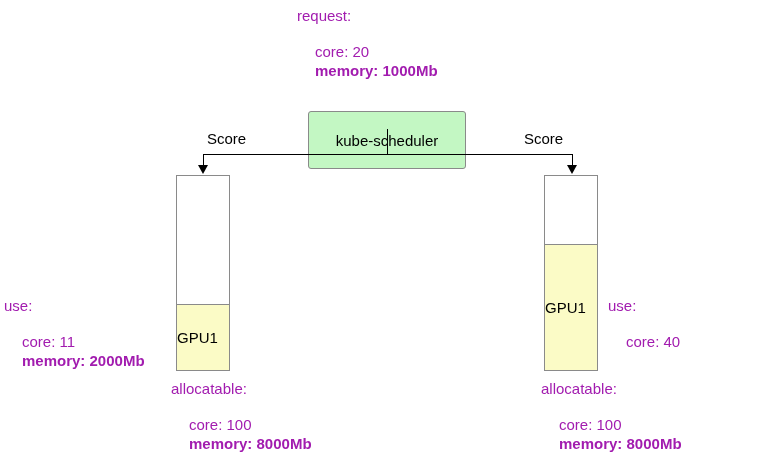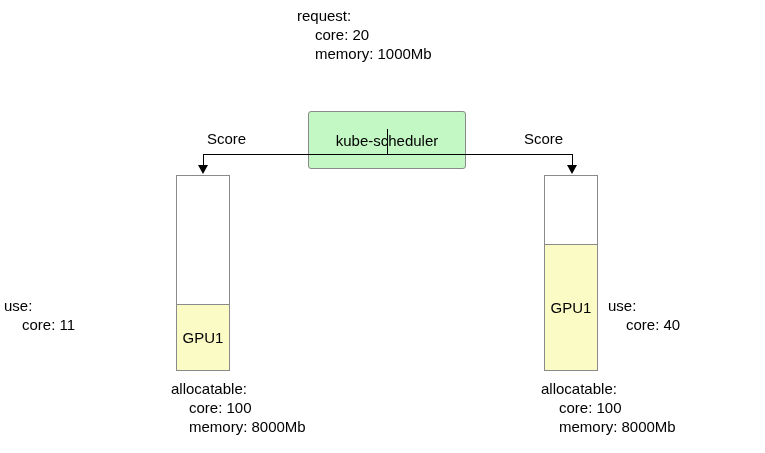--- a/index.html
+++ b/index.html
@@ -18,25 +18,25 @@
     overflow: hidden;
     background: #ffffff;
   }
 
   
   .txt-block {
     position: absolute;
     font-size: 15px;
     line-height: 19px;
     white-space: nowrap;
-    color: #000000;
+    color: #a21caf;
   }
   .txt-block .l1 { padding-left: 0px; }
-  .txt-block .l2 { padding-left: 18px; }
-  .txt-block .l3 { padding-left: 18px; }
+  .txt-block .l2 { padding-left: 18px; margin-top: 17px; }
+  .txt-block .l3 { padding-left: 18px; font-weight: bold; }
 
   
   .sched-box {
     position: absolute;
     left: 308px;
     top: 71px;
     width: 158px;
     height: 58px;
     background: #c3f7c3;
     border: 1px solid #8a8a8a;
@@ -59,21 +59,20 @@
   .node-used {
     position: absolute;
     left: 0;
     right: 0;
     bottom: 0;
     background: #fbfbc6;
     border-top: 1px solid #8a8a8a;
     box-sizing: border-box;
     display: flex;
     align-items: center;
-    justify-content: center;
   }
   .node-used .gpu-label {
     font-size: 15px;
     color: #000000;
   }
 
   
   .line-h {
     position: absolute;
     height: 0;
@@ -128,20 +127,21 @@
 
   <div class="node-bar" style="left:176px; top:175px; width:54px; height:196px;">
     <div class="node-used" id="used-left" style="height: 34%; background: rgb(251, 251, 198);">
       <span class="gpu-label">GPU1</span>
     </div>
   </div>
 
   <div class="txt-block" style="left:4px; top:296px;">
     <div class="l1">use:</div>
     <div class="l2">core: 11</div>
+    <div class="l3">memory: 2000Mb</div>
   </div>
 
   <div class="txt-block" style="left:171px; top:379px;">
     <div class="l1">allocatable:</div>
     <div class="l2">core: 100</div>
     <div class="l3">memory: 8000Mb</div>
   </div>
 
   <div class="node-bar" style="left:544px; top:175px; width:54px; height:196px;">
     <div class="node-used" id="used-right" style="height: 65%; background: rgb(251, 251, 198);">

